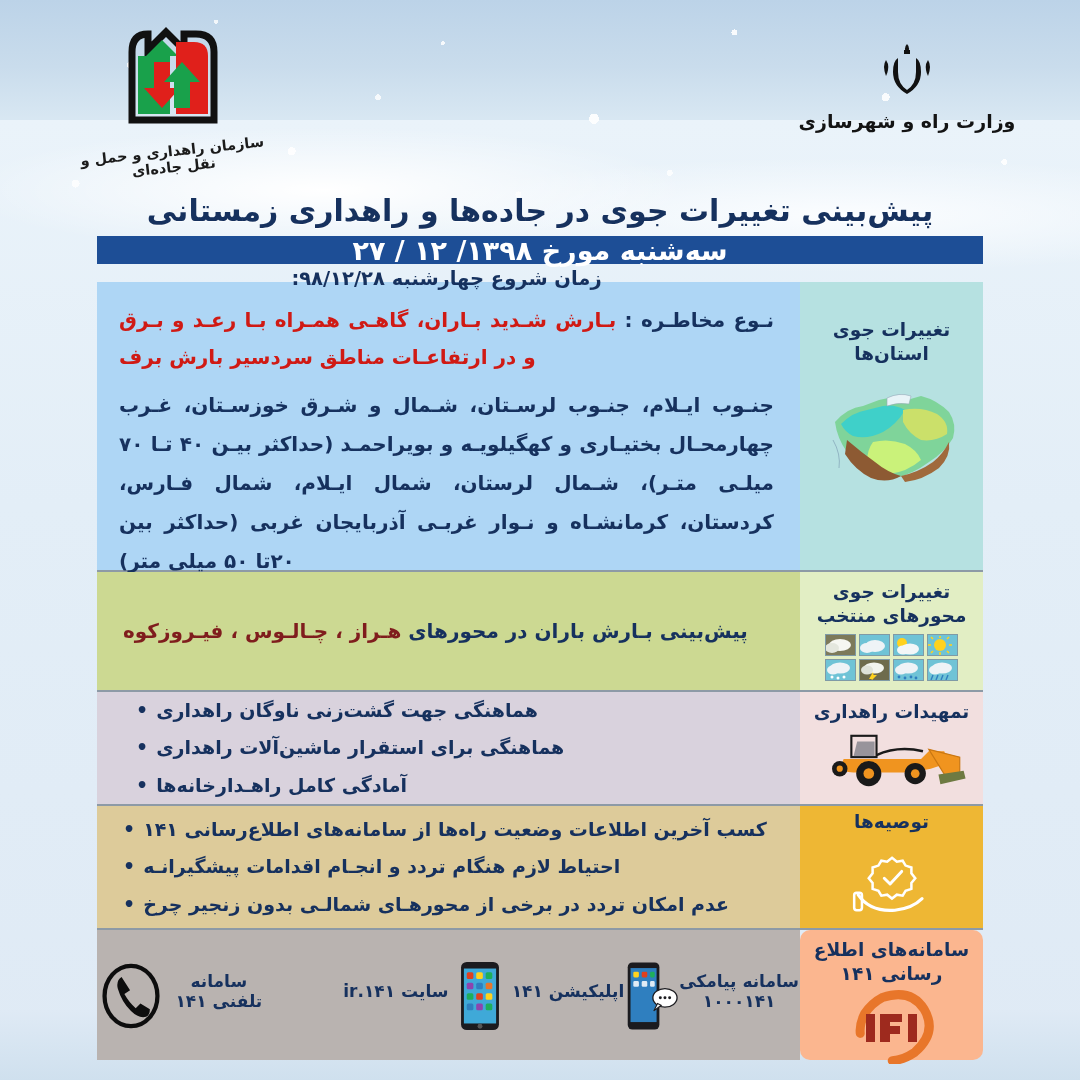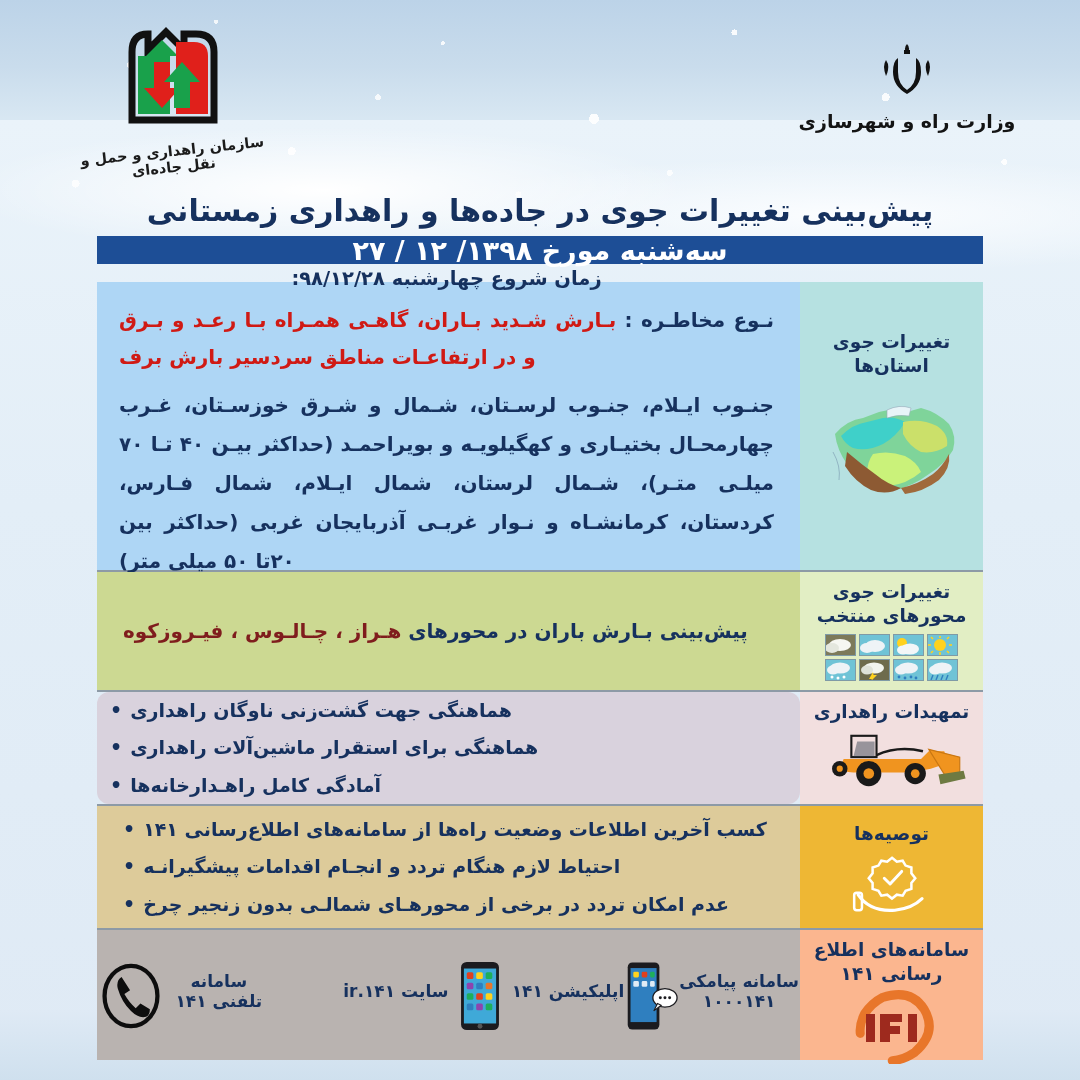--- a/index.html
+++ b/index.html
@@ -80,54 +80,54 @@
     display:flex;flex-direction:column;align-items:center;
     padding:10px 6px 8px;box-sizing:border-box;
   }
   .cat-title{
     font-size:18.5px;font-weight:700;color:#16315e;text-align:center;line-height:1.3;
   }
   .body{flex:1;box-sizing:border-box;display:flex;flex-direction:column;justify-content:center;}
 
   
   .r1{min-height:288px;}
-  .r1 .cat{background:#b6e1e1;justify-content:flex-start;padding-top:48px;}
+  .r1 .cat{background:#b6e1e1;justify-content:flex-start;padding-top:36px;}
   .r1 .body{background:#aed6f5;padding:12px 26px 16px 22px;gap:0;}
   .line-start{font-size:19.5px;font-weight:700;color:#16315e;text-align:center;margin-bottom:12px;}
   .hazard{font-size:20px;font-weight:700;line-height:1.85;text-align:justify;color:#d01a14;
           text-align-last:left;}
   .hazard .lbl{color:#16315e;}
   .regions{font-size:20px;font-weight:700;color:#16315e;line-height:1.95;text-align:justify;
            text-align-last:left;margin-top:10px;}
 
   
   .r2{min-height:118px;}
   .r2 .cat{background:#e2eec4;justify-content:flex-start;padding-top:8px;}
   .r2 .body{background:#ccd992;padding:6px 26px;}
   .axes{font-size:20px;font-weight:700;color:#16315e;text-align:left;line-height:1.6;}
   .axes .red{color:#7f1d1d;}
   .wx-grid{display:grid;grid-template-columns:repeat(4,31px);gap:3px;margin-top:6px;}
   .wx{width:31px;height:22px;border:1px solid #7f9aa6;box-sizing:border-box;position:relative;overflow:hidden;}
 
   
   .r3{min-height:112px;}
   .r3 .cat{background:#f2dfdf;justify-content:flex-start;padding-top:8px;}
-  .r3 .body{background:#d9d2dd;padding:6px 13px;border-radius:12px;}
+  .r3 .body{background:#d9d2dd;padding:6px 39px;}
   .blist{list-style:none;margin:0;padding:0;}
   .blist li{font-size:19px;font-weight:700;color:#16315e;text-align:left;line-height:1.95;}
   .blist li::after{content:"•";margin-right:8px;}
 
   
   .r4{min-height:122px;}
-  .r4 .cat{background:#eeb734;justify-content:flex-end;padding-top:4px;}
+  .r4 .cat{background:#eeb734;justify-content:space-between;padding-top:4px;}
   .r4 .body{background:#ddcb9a;padding:6px 26px;}
 
   
   .r5{flex:1;min-height:130px;}
-  .r5 .cat{background:#fbb68f;justify-content:flex-start;padding-top:8px;}
+  .r5 .cat{background:#fbb68f;justify-content:flex-start;padding-top:8px;border-radius:10px;}
   .r5 .body{background:#b9b3b0;display:flex;flex-direction:row;align-items:stretch;padding:0;}
   .chan{flex:1;display:flex;flex-direction:row;align-items:center;padding:10px 0 8px;box-sizing:border-box;}
   .chan-label{font-size:17px;font-weight:700;color:#16315e;text-align:center;margin-bottom:10px;}
   .chan-icon{flex:1;display:flex;align-items:center;justify-content:center;}
 </style>
 </head>
 <body>
 
 <div id="bg">
   <div class="sky"></div>

